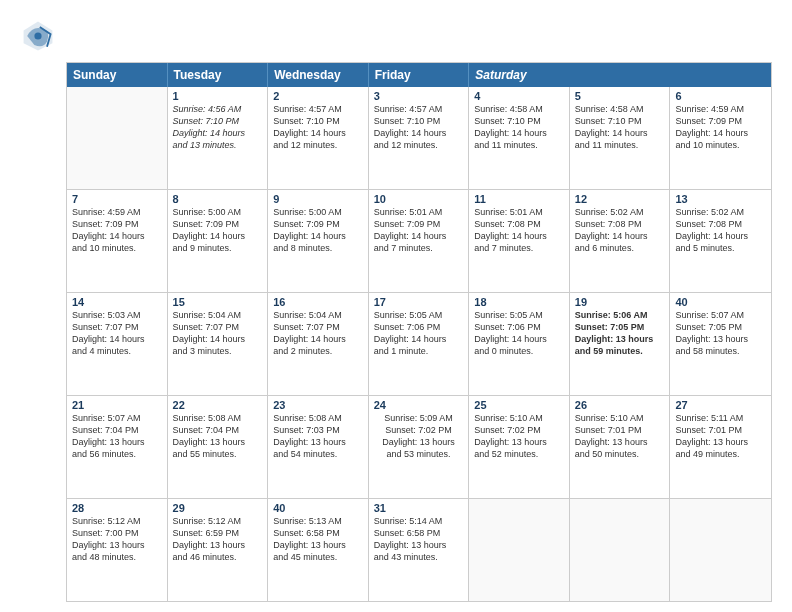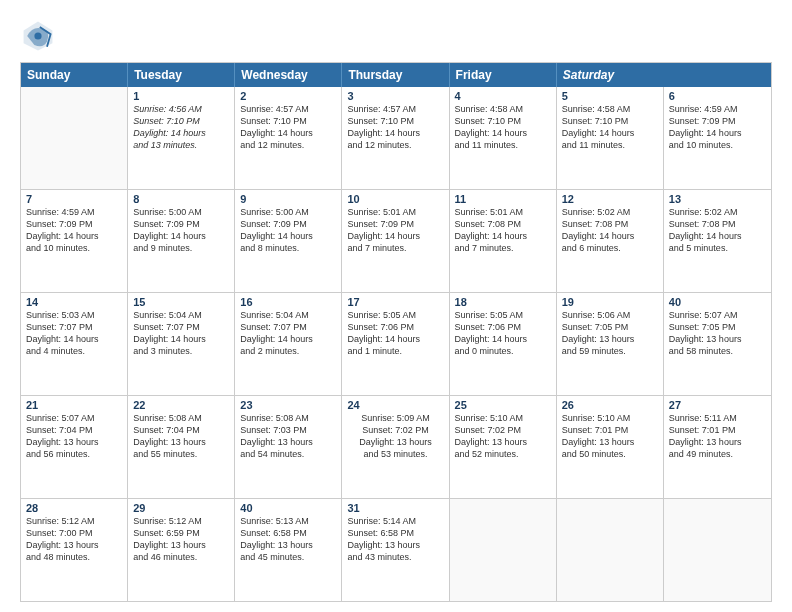--- a/index.html
+++ b/index.html
@@ -49,20 +49,21 @@
     }
     .subtitle {
       font-size: 15px;
       color: #333;
     }
     .calendar {
       flex: 1;
       display: flex;
       flex-direction: column;
       border: 1px solid #ccc;
+      margin-left: 46px;
     }
     .cal-header-row {
       display: grid;
       grid-template-columns: repeat(7, 1fr);
       background: #2e6da4;
     }
     .cal-header-cell {
       color: #fff;
       font-weight: bold;
       font-size: 12px;
@@ -128,21 +129,20 @@
       <div class="main-title"></div>
       <div class="subtitle"></div>
     </div>
   </div>
 
   <div class="calendar">
     <div class="cal-header-row" id="cal-header">
         <div class="cal-header-cell">Sunday</div>
         <div class="cal-header-cell">Tuesday</div>
         <div class="cal-header-cell">Wednesday</div>
-        <div class="cal-header-cell">Thursday</div>
         <div class="cal-header-cell">Friday</div>
         <div class="cal-header-cell">Saturday</div>
       </div>
     <div class="cal-body" id="cal-body">
         <div class="cal-row">
           <div class="cal-cell empty"></div>
           <div class="cal-cell">
             <span class="day-num">1</span>
             <div class="cell-text" style="white-space: pre-line; font-style: italic;">Sunrise: 4:56 AM
 Sunset: 7:10 PM
@@ -267,21 +267,21 @@
           </div>
           <div class="cal-cell">
             <span class="day-num">18</span>
             <div class="cell-text" style="white-space: pre-line;">Sunrise: 5:05 AM
 Sunset: 7:06 PM
 Daylight: 14 hours
 and 0 minutes.</div>
           </div>
           <div class="cal-cell">
             <span class="day-num">19</span>
-            <div class="cell-text" style="white-space: pre-line;">Sunrise: 5:06 AM
+            <div class="cell-text" style="white-space: pre-line; font-weight: bold;">Sunrise: 5:06 AM
 Sunset: 7:05 PM
 Daylight: 13 hours
 and 59 minutes.</div>
           </div>
           <div class="cal-cell">
             <span class="day-num">40</span>
             <div class="cell-text" style="white-space: pre-line;">Sunrise: 5:07 AM
 Sunset: 7:05 PM
 Daylight: 13 hours
 and 58 minutes.</div>

